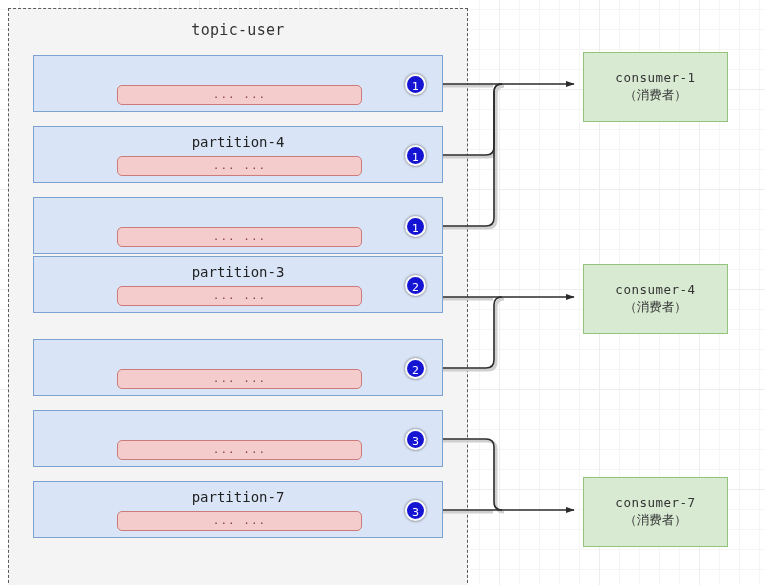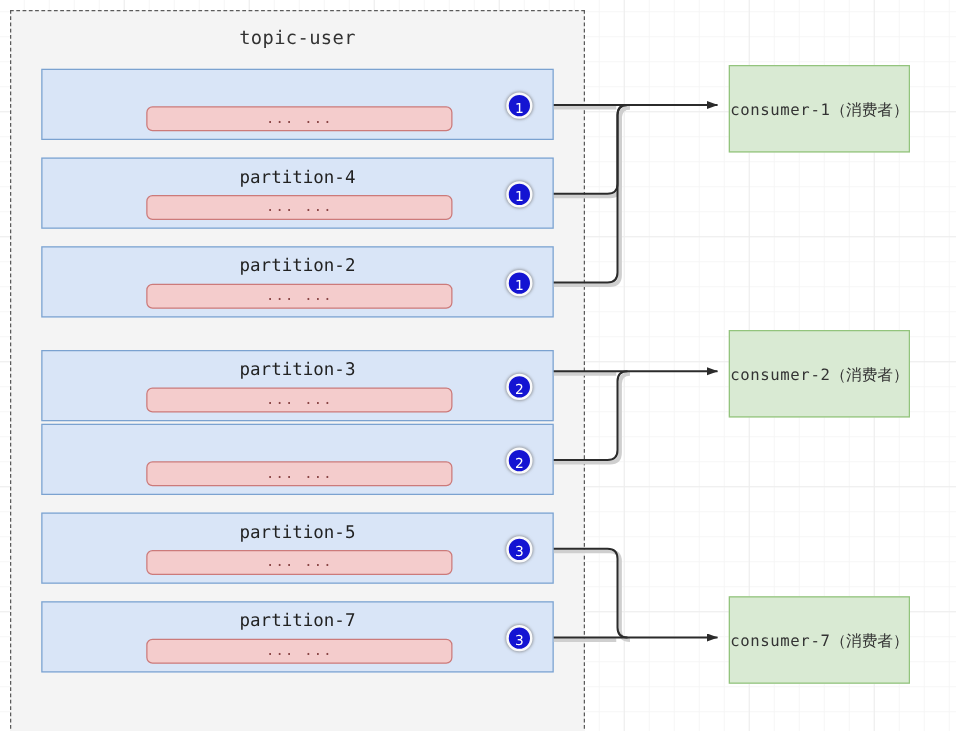--- a/index.html
+++ b/index.html
@@ -104,21 +104,21 @@
   
   .consumer {
     position: absolute;
     left: 583px;
     width: 145px;
     height: 70px;
     background: #d9ead3;
     border: 1px solid #93c47d;
     box-sizing: border-box;
     display: flex;
-    flex-direction: row;
+    flex-direction: column;
     align-items: center;
     justify-content: center;
   }
   .consumer-name {
     font-size: 12.5px;
     color: #333333;
     font-family: "DejaVu Sans Mono", "Liberation Mono", monospace;
     letter-spacing: 0.5px;
   }
   .consumer-sub {
@@ -152,38 +152,36 @@
     <div class="badge">1</div>
   </div>
 
   <div class="partition" style="top:126px">
     <div class="partition-label">partition-4</div>
     <div class="partition-inner">...  ...</div>
     <div class="badge">1</div>
   </div>
 
   <div class="partition" style="top:197px">
-    <div class="partition-label">partition-2</div>
     <div class="partition-inner">...  ...</div>
     <div class="badge">1</div>
   </div>
 
-  <div class="partition" style="top:280px">
+  <div class="partition" style="top:256px">
     <div class="partition-label">partition-3</div>
     <div class="partition-inner">...  ...</div>
     <div class="badge">2</div>
   </div>
 
   <div class="partition" style="top:339px">
     <div class="partition-inner">...  ...</div>
     <div class="badge">2</div>
   </div>
 
   <div class="partition" style="top:410px">
-    <div class="partition-label">partition-5</div>
     <div class="partition-inner">...  ...</div>
     <div class="badge">3</div>
   </div>
 
   <div class="partition" style="top:481px">
     <div class="partition-label">partition-7</div>
     <div class="partition-inner">...  ...</div>
     <div class="badge">3</div>
   </div>
 
@@ -217,21 +215,21 @@
       <path d="M443,510 L574,510"></path>
     </g>
   </svg>
 
   <div class="consumer" style="top:52px">
     <div class="consumer-name">consumer-1</div>
     <div class="consumer-sub">（消费者）</div>
   </div>
 
   <div class="consumer" style="top:264px">
-    <div class="consumer-name">consumer-2</div>
+    <div class="consumer-name">consumer-4</div>
     <div class="consumer-sub">（消费者）</div>
   </div>
 
   <div class="consumer" style="top:477px">
     <div class="consumer-name">consumer-7</div>
     <div class="consumer-sub">（消费者）</div>
   </div>
 
 </div>
 

